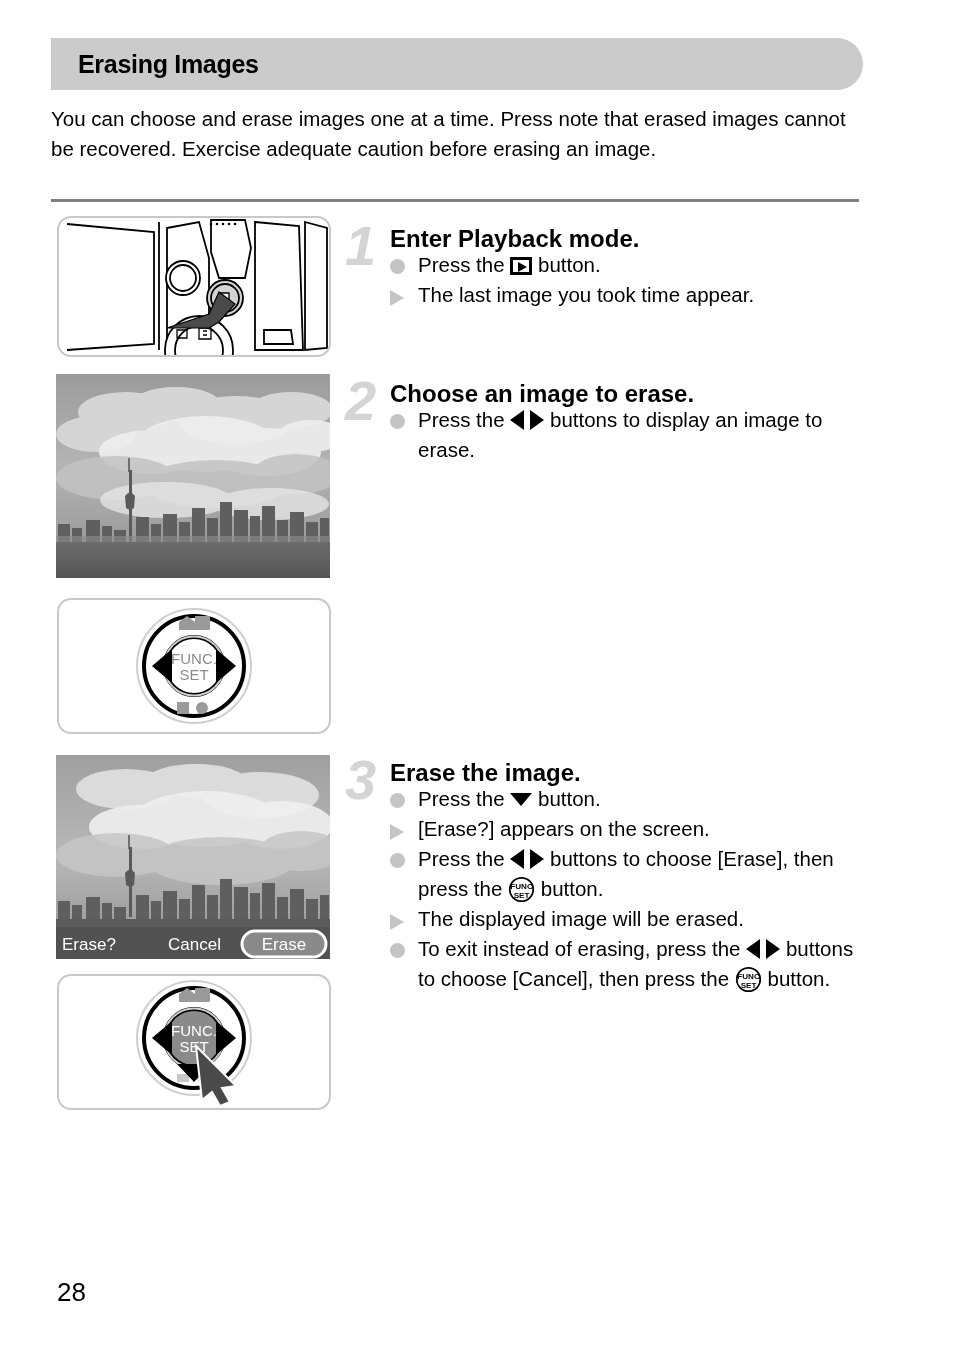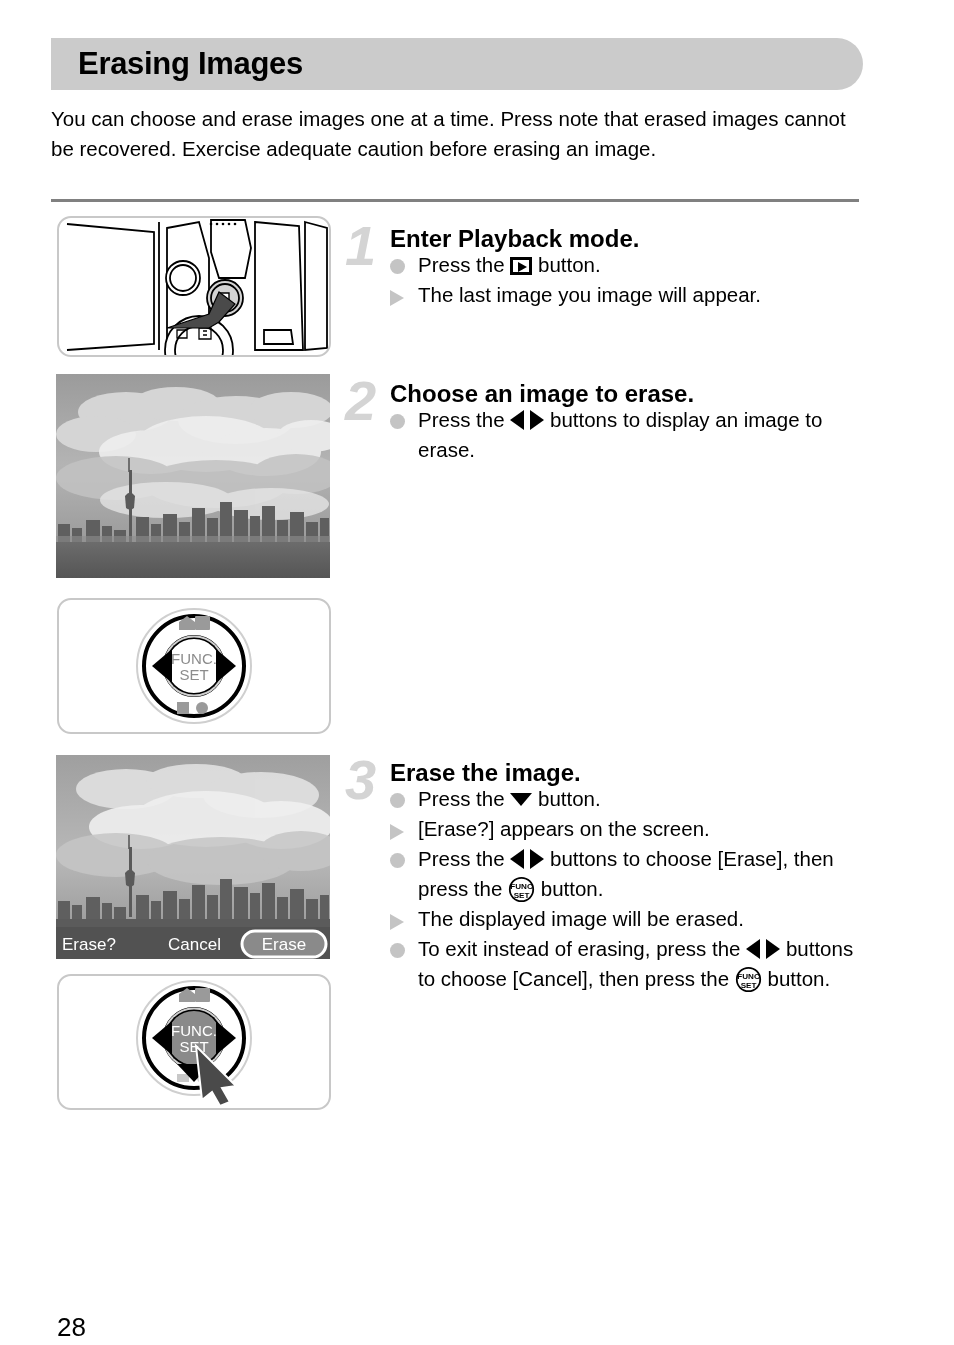--- a/index.html
+++ b/index.html
@@ -30,21 +30,21 @@
     width: 812px;
     height: 52px;
     background: #cbcbcb;
     border-top-right-radius: 26px;
     border-bottom-right-radius: 26px;
   }
   .header-title {
     position: absolute;
     left: 78px;
     top: 42px;
-    font-size: 31px;
+    font-size: 25px;
     font-weight: bold;
     letter-spacing: -0.3px;
     line-height: 44px;
     text-align: right;
   }
 
   
   .intro {
     position: absolute;
     left: 51px;
@@ -194,21 +194,21 @@
     border-right: 11px solid transparent;
   }
   .ic-func {
     width: 27px; height: 27px;
     vertical-align: -7px;
   }
 
   .page-number {
     position: absolute;
     left: 57px;
-    top: 1312px;
+    top: 1277px;
     font-size: 26px;
   }
 </style>
 </head>
 <body>
 
 <div class="page">
 
   <div class="header-bar"></div>
   <div class="header-title">Erasing Images</div>
@@ -468,21 +468,21 @@
   <div class="step" style="top:222px;">
     <div class="step-num">1</div>
     <div class="step-head">Enter Playback mode.</div>
     <div class="bullets">
       <div class="bullet-row">
         <span class="marker dot"></span>
         <span>Press the </span><span class="ic ic-playback"></span><span> button.</span>
       </div>
       <div class="bullet-row">
         <span class="marker tri"></span>
-        <span>The last image you image will appear.</span>
+        <span>The last image you took time appear.</span>
       </div>
     </div>
   </div>
 
   <div class="step" style="top:377px;">
     <div class="step-num">2</div>
     <div class="step-head">Choose an image to erase.</div>
     <div class="bullets">
       <div class="bullet-row">
         <span class="marker dot"></span>

